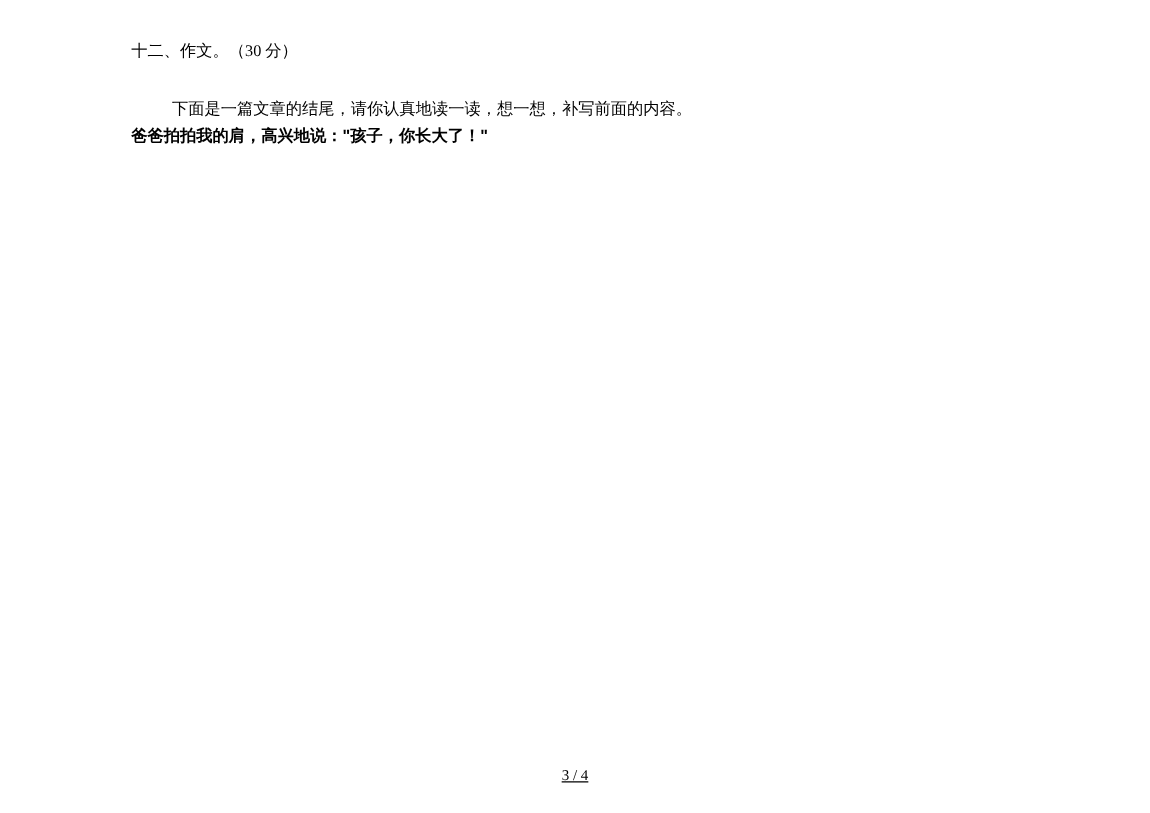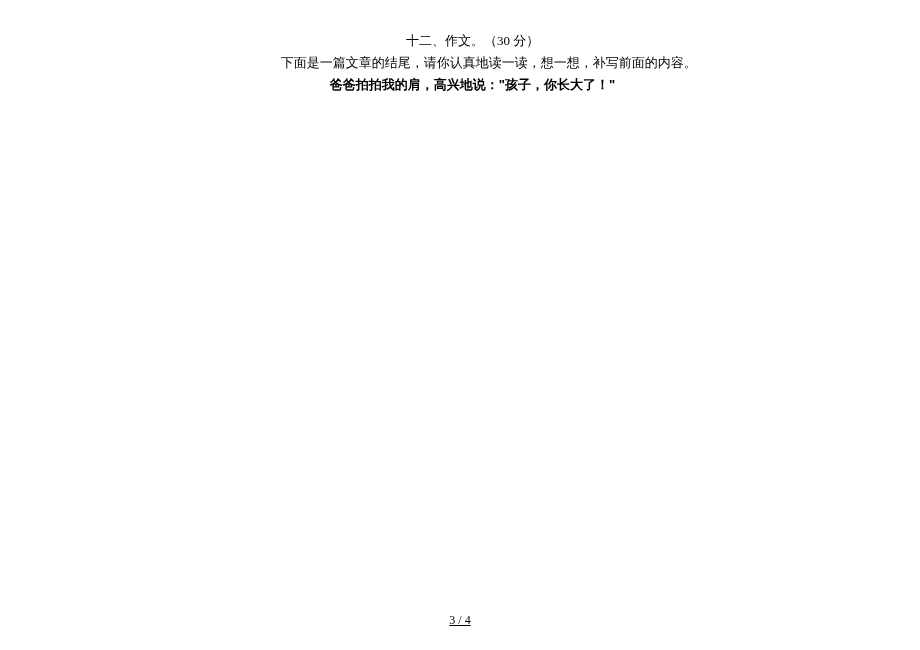--- a/index.html
+++ b/index.html
@@ -11,32 +11,32 @@
       width: 920px;
       height: 650px;
       background: #ffffff;
       font-family: "SimSun", "宋体", serif;
       position: relative;
       padding: 30px 0 0 0;
     }
     .content {
       padding-left: 105px;
       padding-right: 80px;
-      text-align: center;
     }
     .heading {
       font-size: 13px;
       line-height: 22px;
       color: #000;
     }
     .instruction {
       font-size: 13px;
       line-height: 22px;
       color: #000;
       text-indent: 2.5em;
+      margin-top: 24px;
     }
     .bold-line {
       font-size: 13px;
       line-height: 22px;
       color: #000;
       font-weight: bold;
       font-family: "SimHei", "黑体", sans-serif;
     }
     .requirement {
       font-size: 13px;

